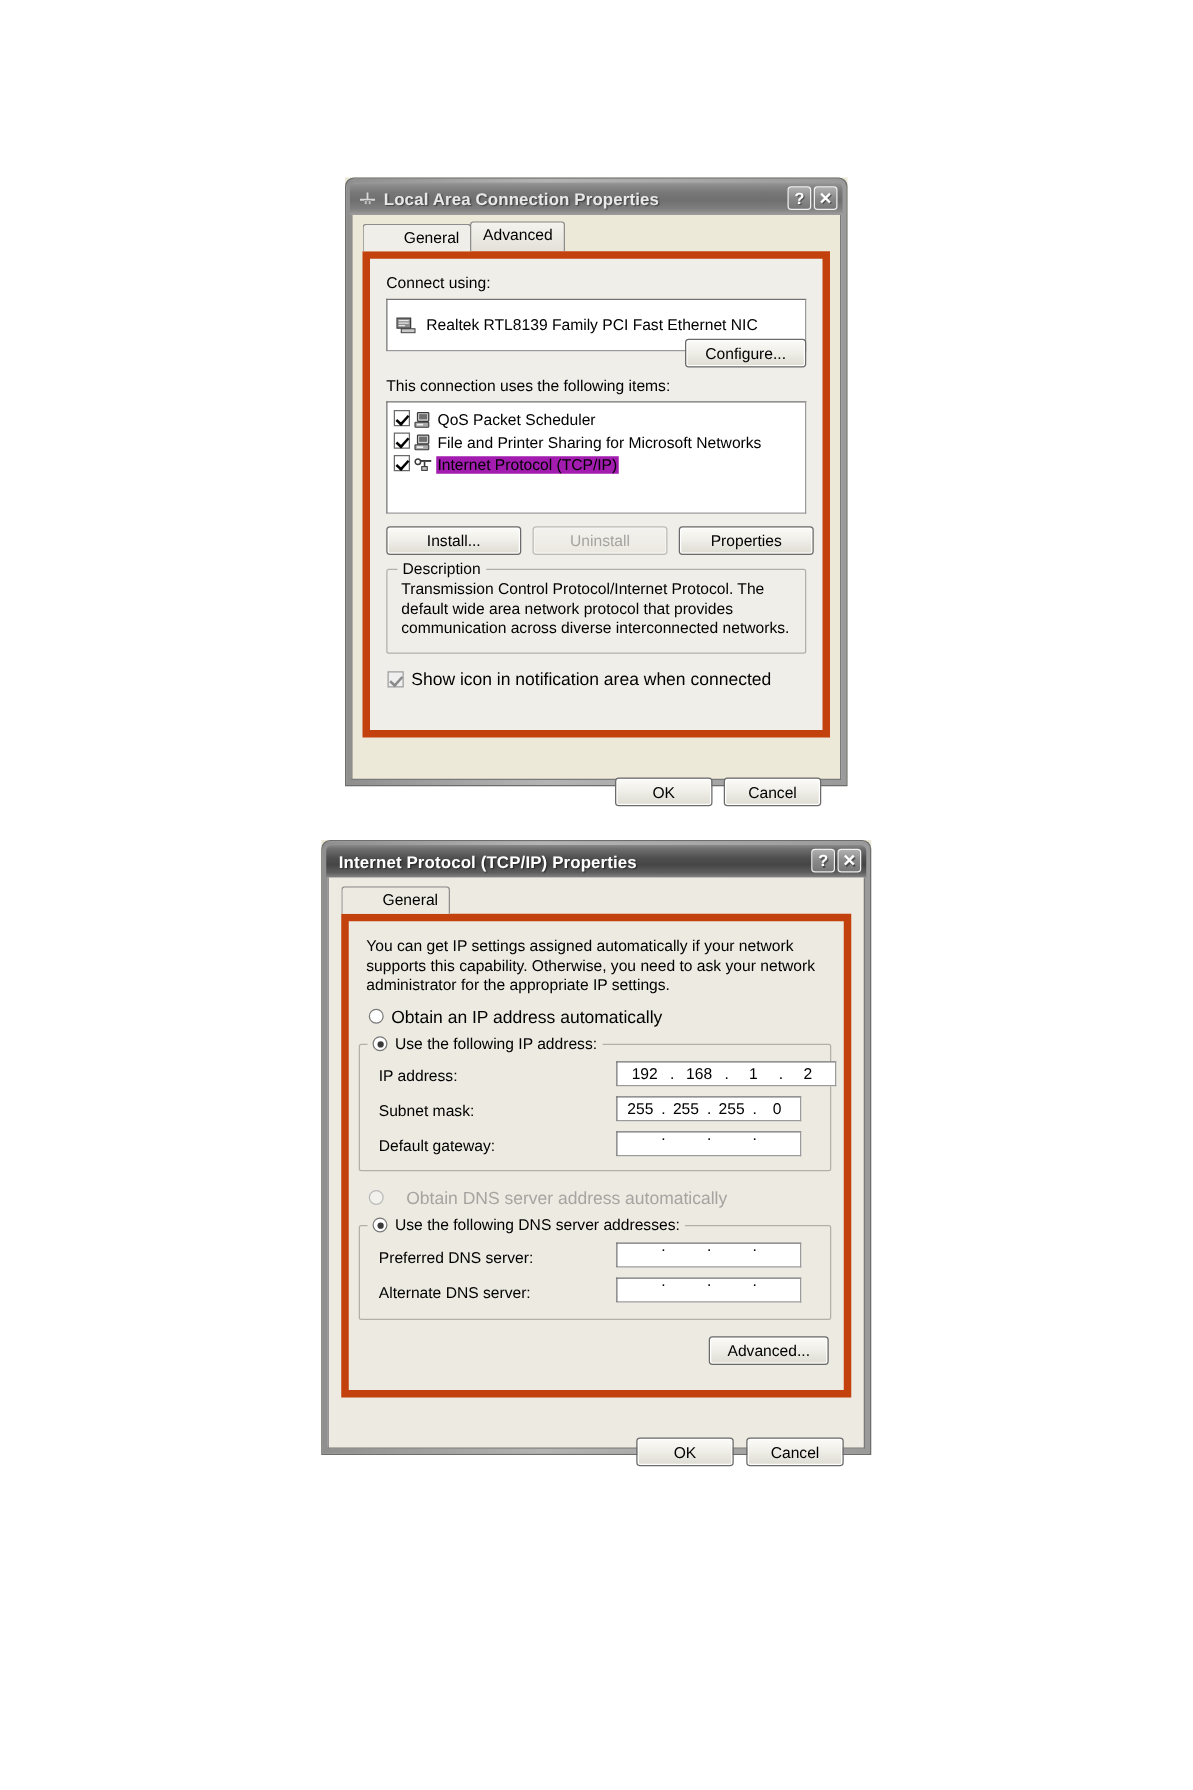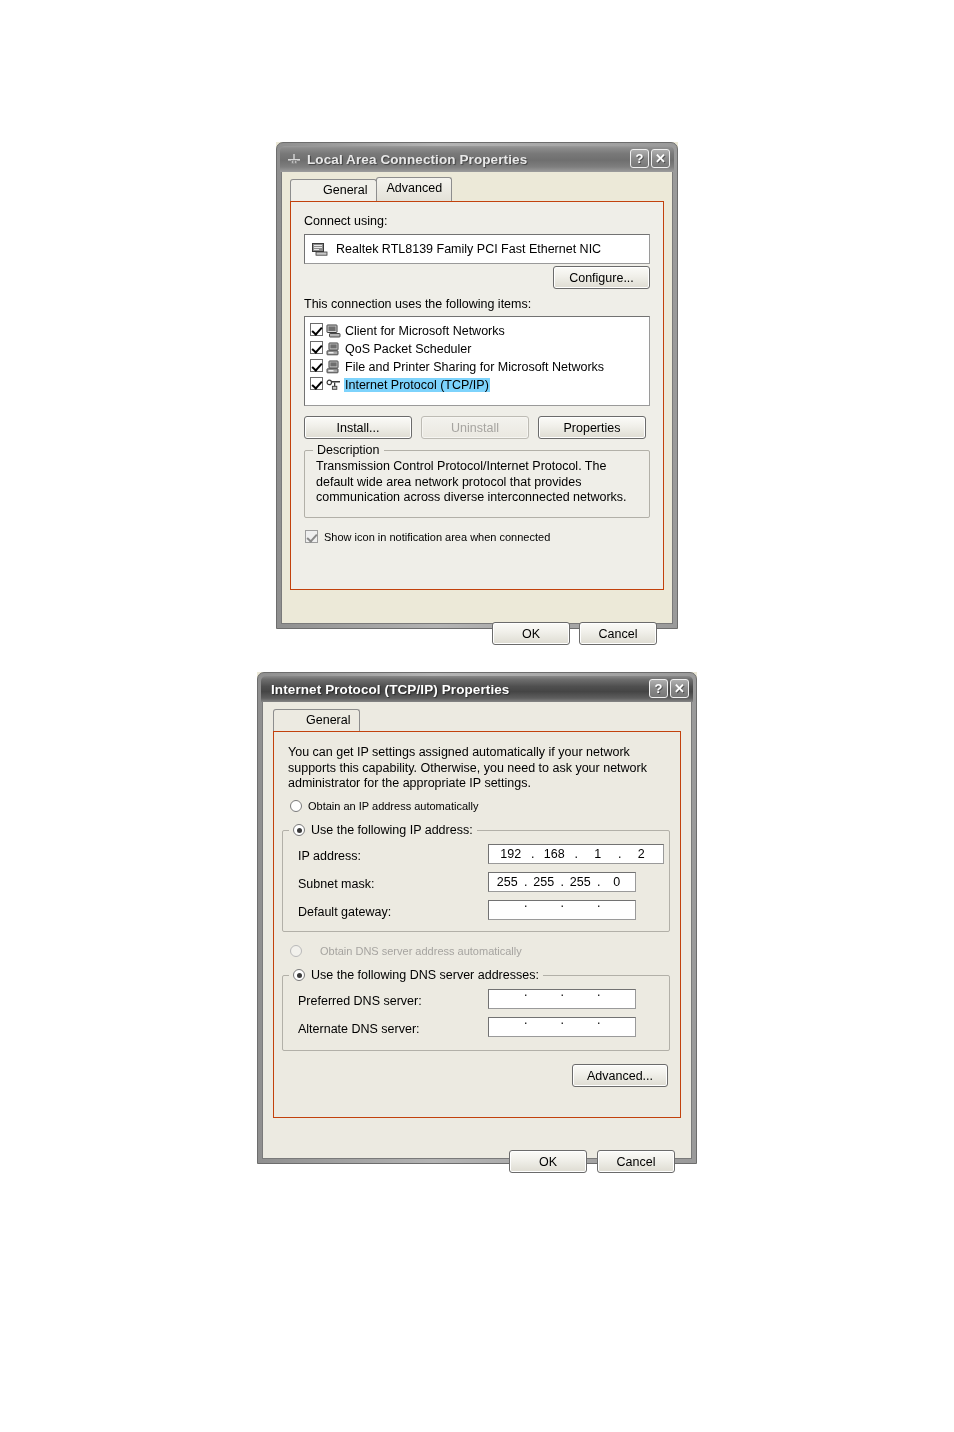--- a/index.html
+++ b/index.html
@@ -121,21 +121,21 @@
     line-height: 21px;
     position: relative;
     z-index: 3;
     border-color: #8d8d8d;
     padding-left: 32px;
   }
   .tabpanel {
     position: absolute;
     left: 8px; right: 8px;
     background: #efeee8;
-    border: 1px solid #c2410c;
+    border: 6px solid #c2410c;
     box-sizing: border-box;
   }
 
   
   .lbl {
     position: absolute;
     font-size: 12.5px;
     color: #000;
     white-space: nowrap;
   }
@@ -179,21 +179,21 @@
   .li {
     display: flex;
     align-items: center;
     height: 18px;
     font-size: 12.5px;
     color: #000;
   }
   .li .cb { flex: 0 0 auto; margin-right: 3px; }
   .li .ico { flex: 0 0 auto; margin-right: 3px; display:block; }
   .li .txt { white-space: nowrap; padding: 0 1px; }
-  .li.selected .txt { background: #7dd3fc; }
+  .li.selected .txt { background: #a21caf; }
 
   
   .cbx {
     width: 13px; height: 13px;
     border: 1px solid #6b6b6b;
     background: #ffffff;
     box-sizing: border-box;
     position: relative;
     display: inline-block;
   }
@@ -226,21 +226,21 @@
     width: 5px; height: 5px;
     border-radius: 50%;
     background: #3a3a3a;
   }
   .rdo.dim { border-color: #b9b9b9; background: #f2f1ec; }
 
   .optrow {
     position: absolute;
     display: flex;
     align-items: center;
-    font-size: 11px;
+    font-size: 14px;
     color: #000;
     white-space: nowrap;
   }
   .optrow .rdo, .optrow .cbx { margin-right: 6px; }
   .optrow.disabled { color: #a6a4a0; gap: 12px; }
 
   
   .btn {
     position: absolute;
     font-size: 12.5px;
@@ -331,48 +331,39 @@
 
       <div class="tabstrip">
         <div class="tab active">General</div>
         <div class="tab">Advanced</div>
       </div>
 
       <div class="tabpanel" style="top:29px; height:389px;">
 
         <div class="lbl" style="left:13px; top:12px;">Connect using:</div>
 
-        <div class="fieldbox" style="left:13px; top:32px; right:13px; height:30px;">
+        <div class="fieldbox" style="left:13px; top:32px; right:13px; height:42px;">
           <div class="adapter-row">
             <svg class="nic-icon" width="16" height="14" viewBox="0 0 16 14">
               <rect x="0.5" y="1.5" width="11" height="8" fill="#8c8c8c" stroke="#3a3a3a" stroke-width="1"></rect>
               <rect x="2" y="3" width="8" height="1" fill="#e8e8e8"></rect>
               <rect x="2" y="5" width="8" height="1" fill="#e8e8e8"></rect>
               <rect x="2" y="7" width="5" height="1" fill="#e8e8e8"></rect>
               <rect x="4" y="10" width="11" height="3.2" fill="#c9c9c9" stroke="#3a3a3a" stroke-width="0.8"></rect>
             </svg>
             <span>Realtek RTL8139 Family PCI Fast Ethernet NIC</span>
           </div>
         </div>
 
         <div class="btn" style="right:13px; top:64px; width:97px; height:23px;">Configure...</div>
 
         <div class="lbl" style="left:13px; top:95px;">This connection uses the following items:</div>
 
         <div class="listbox" style="left:13px; top:114px; right:13px; height:90px;">
 
-          <div class="li">
-            <span class="cb"><span class="cbx checked"></span></span>
-            <svg class="ico" width="15" height="14" viewBox="0 0 15 14">
-              <rect x="1" y="1" width="10" height="7.5" rx="0.6" fill="#d5d5d5" stroke="#3a3a3a" stroke-width="1"></rect>
-              <rect x="2.4" y="2.4" width="7.2" height="4.6" fill="#6e6e6e"></rect>
-              <rect x="3.5" y="9.5" width="10.5" height="3.5" rx="0.6" fill="#b5b5b5" stroke="#3a3a3a" stroke-width="0.9"></rect>
-            </svg>
-            <span class="txt">Client for Microsoft Networks</span>
-          </div>
 
           <div class="li">
             <span class="cb"><span class="cbx checked"></span></span>
             <svg class="ico" width="15" height="14" viewBox="0 0 15 14">
               <rect x="3" y="1" width="9" height="7" rx="0.6" fill="#d5d5d5" stroke="#3a3a3a" stroke-width="1"></rect>
               <rect x="4.3" y="2.3" width="6.4" height="4.2" fill="#6e6e6e"></rect>
               <rect x="1" y="8.8" width="11" height="4" rx="0.6" fill="#a8a8a8" stroke="#3a3a3a" stroke-width="0.9"></rect>
               <rect x="2.5" y="10" width="5" height="1.4" fill="#ededed"></rect>
             </svg>
             <span class="txt">QoS Packet Scheduler</span>

